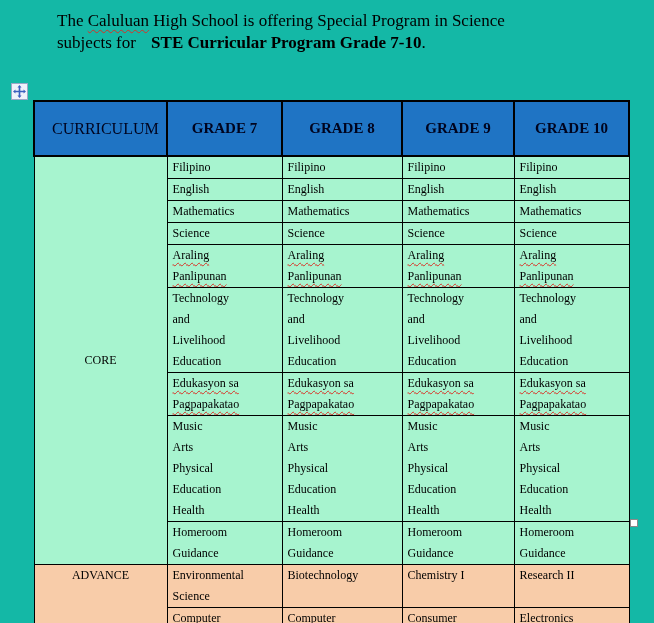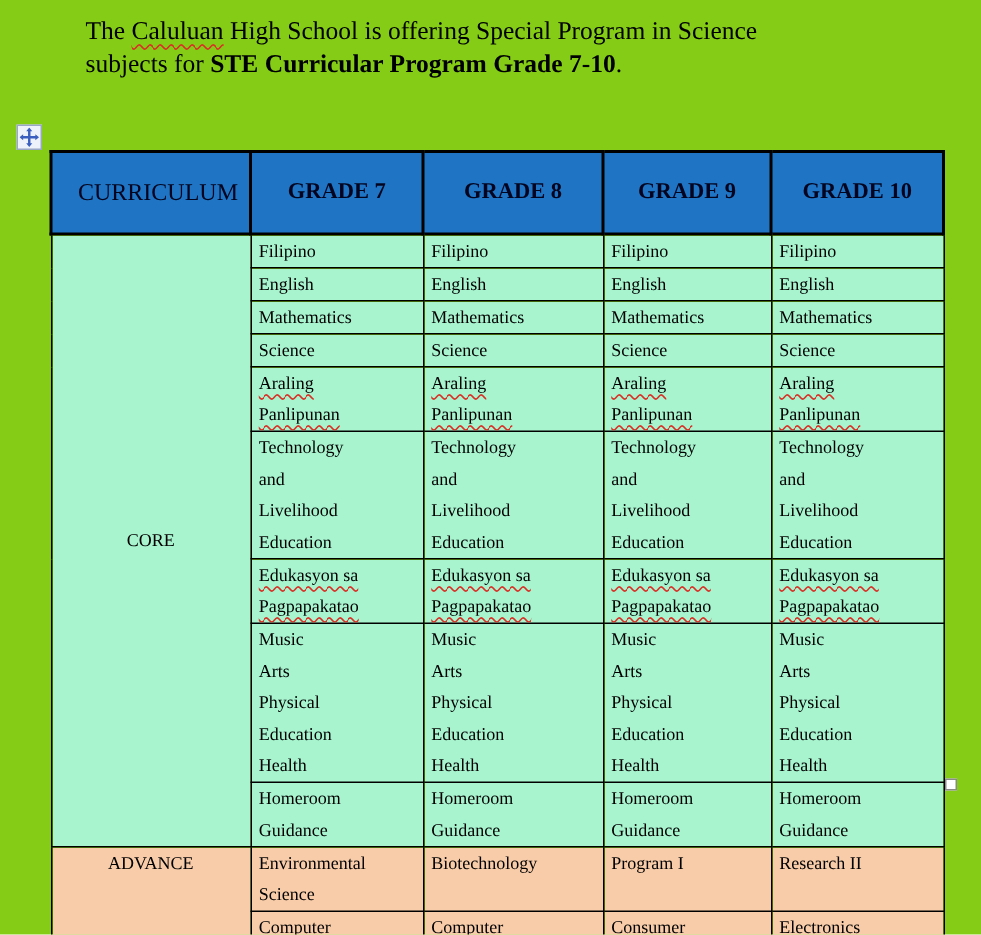--- a/index.html
+++ b/index.html
@@ -1,29 +1,29 @@
 <!DOCTYPE html>
 <html style="--header_bg: #1F74C4; --core_bg: #A7F4CF; --advance_bg: #F8CCA9; --wavy_red: #D93025; --wavy_green: #1E7E34; --move_icon_blue: #3A5FBE;"><head>
 <meta charset="utf-8">
 <style>
   html,body{margin:0;padding:0;background:#fff;}
   body{width:654px;height:623px;position:relative;overflow:hidden;
        font-family:"Liberation Serif","DejaVu Serif",serif;color:#000;}
-  .page{position:absolute;inset:0;background:#84cc16;}
+  .page{position:absolute;inset:0;background:#14b8a6;}
 
   
   .intro{position:absolute;left:57px;top:10px;margin:0;font-size:17px;line-height:22px;}
   .iline{display:block;white-space:pre;}
   .wavy-red{text-decoration:underline;text-decoration-style:wavy;
             text-decoration-color:var(--wavy_red);text-decoration-thickness:1px;
             text-underline-offset:3px;}
   .wavy-green{text-decoration:underline;text-decoration-style:wavy;
             text-decoration-color:var(--wavy_green);text-decoration-thickness:1px;
             text-underline-offset:3px;}
-  .bold{font-weight:bold;}
+  .bold{font-weight:bold;margin-left:11px;}
 
   
   .move-handle{position:absolute;left:11px;top:83px;width:17px;height:17px;
                box-sizing:border-box;border:1px solid #9aa7c7;background:#eef2fa;
                display:flex;align-items:center;justify-content:center;cursor:move;}
 
   
   table.curriculum{position:absolute;left:33px;top:100px;width:595px;
                    border-collapse:collapse;table-layout:fixed;}
   th{background:var(--header_bg);border:2px solid #000;height:19px;padding:17px;
@@ -246,21 +246,21 @@
         <tr>
           <td rowspan="2" class="label-cell advance-cell">ADVANCE</td>
           <td class="advance-bg">
             <div class="cl">Environmental</div>
             <div class="cl">Science</div>
           </td>
           <td class="advance-bg">
             <div class="cl">Biotechnology</div>
           </td>
           <td class="advance-bg">
-            <div class="cl">Program I</div>
+            <div class="cl">Chemistry I</div>
           </td>
           <td class="advance-bg">
             <div class="cl">Research II</div>
           </td>
         </tr>
         <tr>
           <td class="advance-bg">
             <div class="cl">Computer</div>
             <div class="cl">Science I</div>
           </td>

